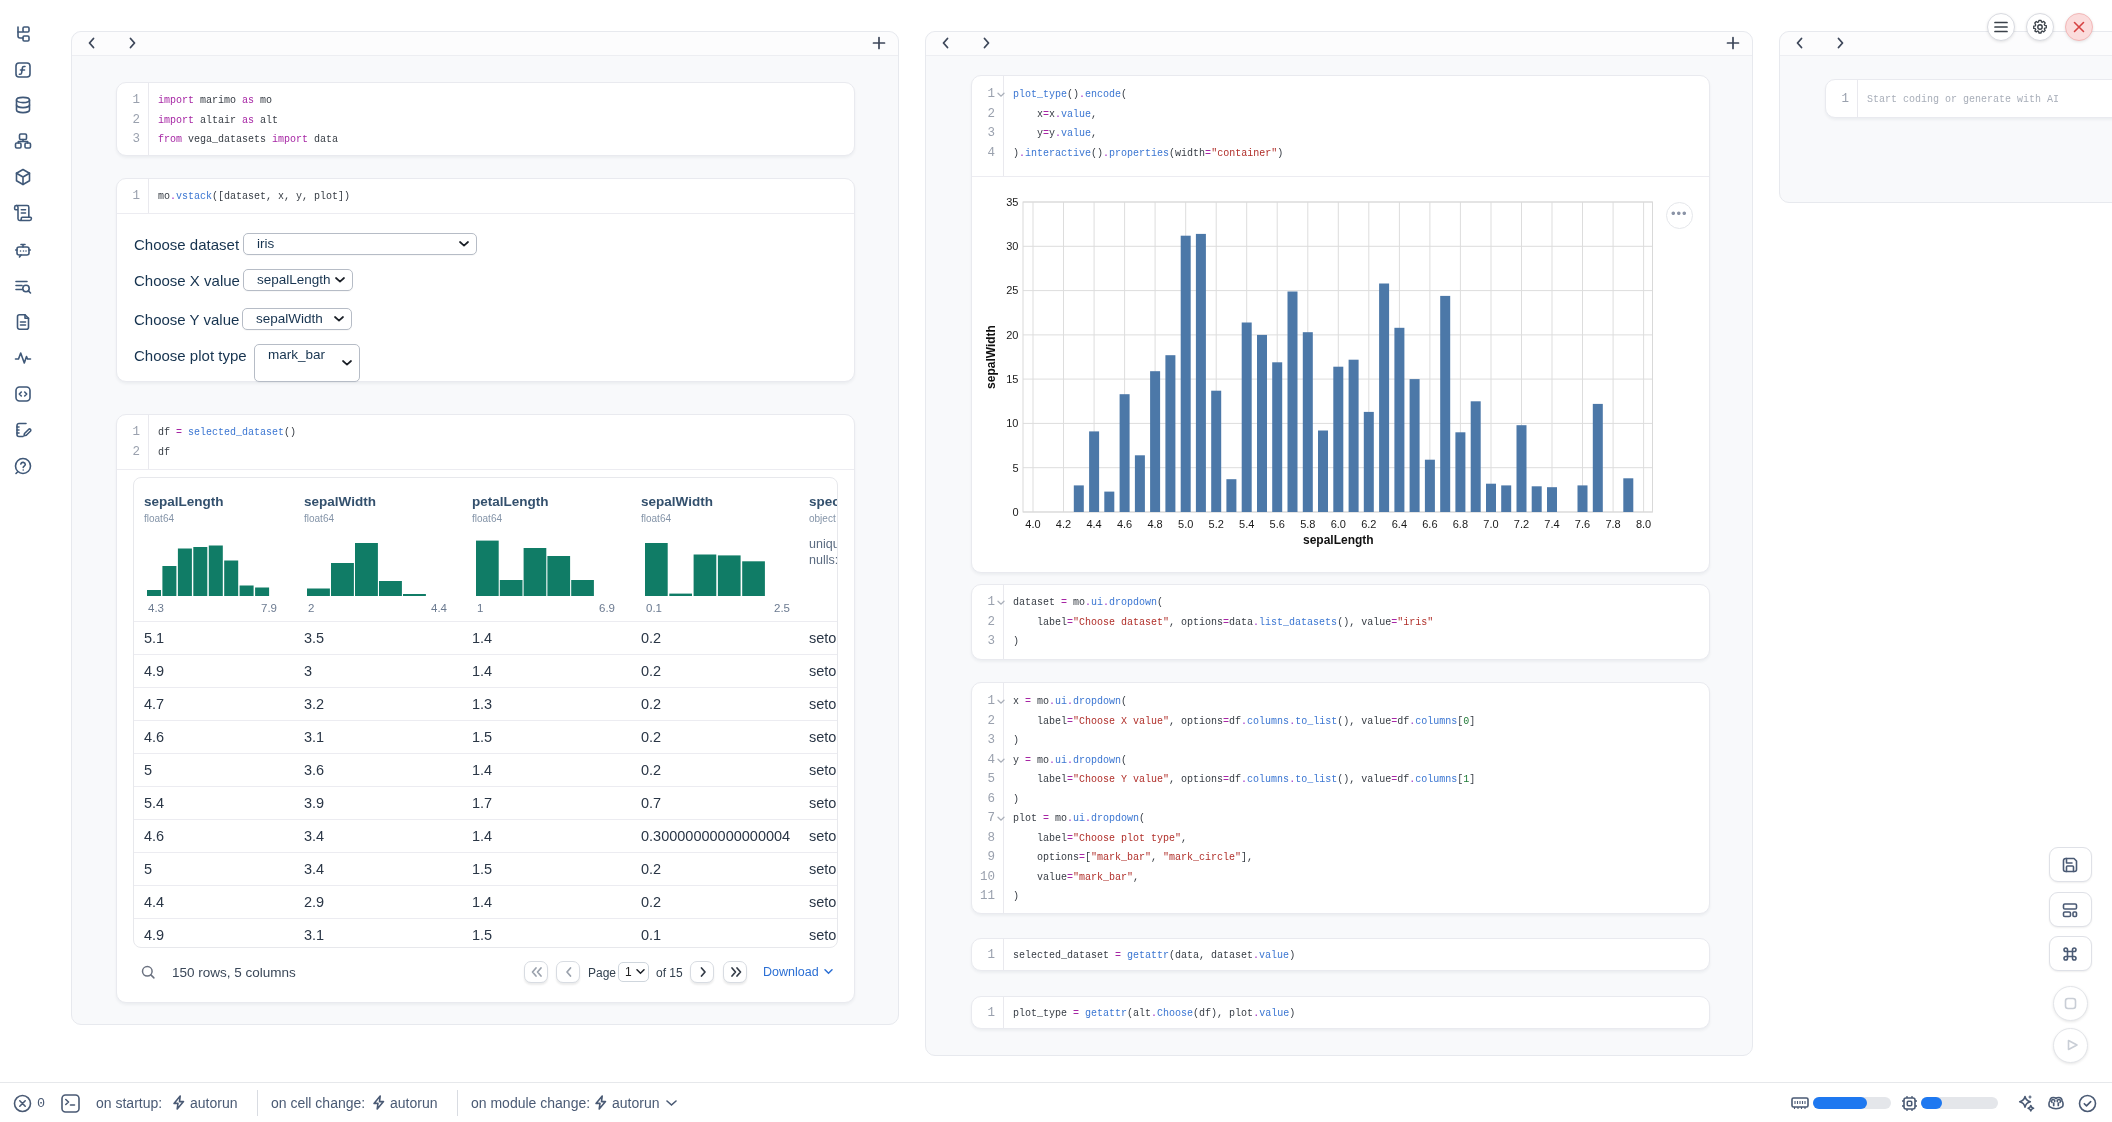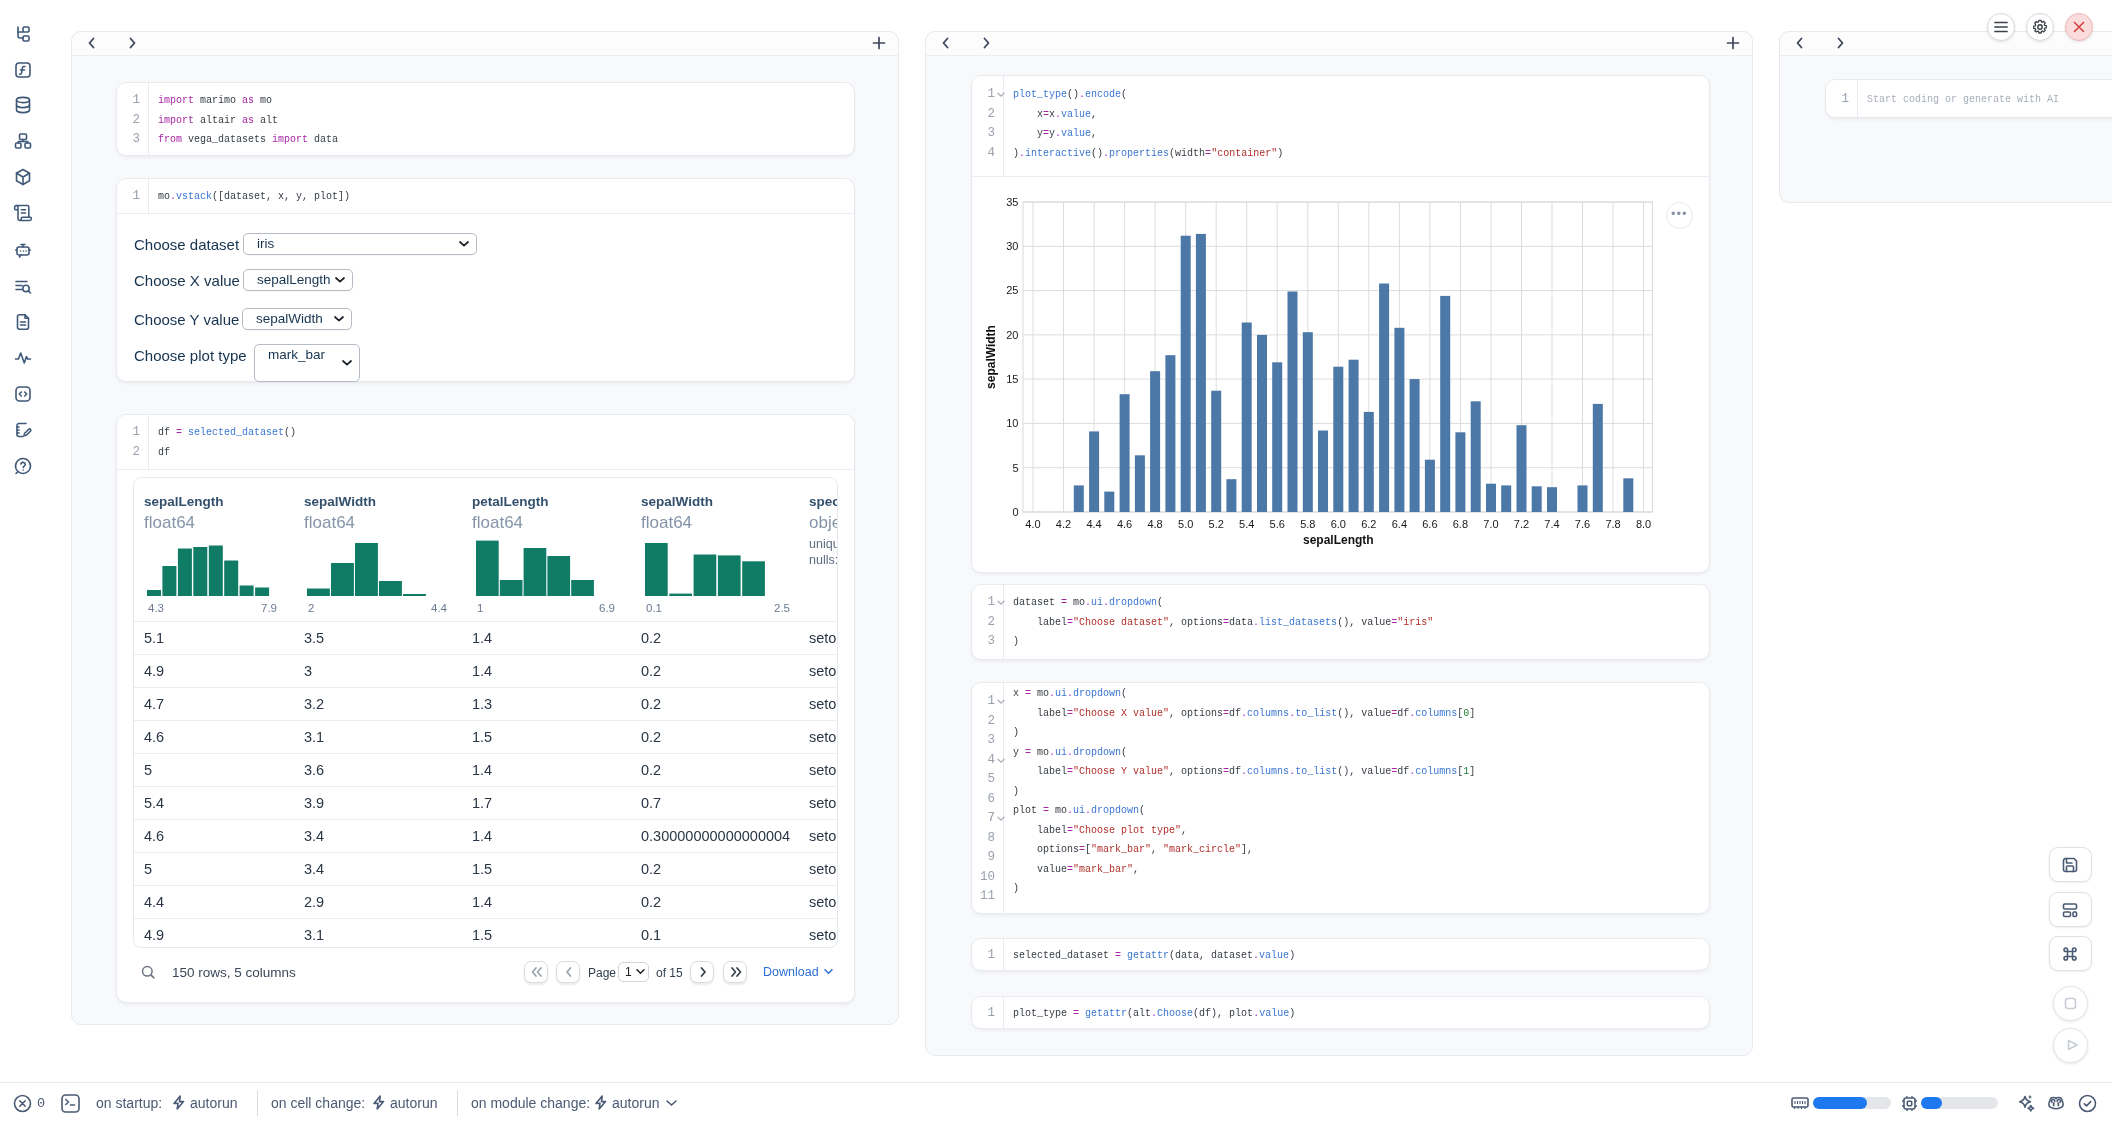--- a/index.html
+++ b/index.html
@@ -15,21 +15,21 @@
 .code{position:absolute;left:41px;top:0;font-family:"Liberation Mono",monospace;
   font-size:10px;line-height:19.5px;color:#363c44;white-space:pre}
 .k{color:#a626a4}.fn{color:#3b76d2}.st{color:#b02f2a}.nu{color:#1e7a35}.d{color:#a32cc9}
 .outdiv{position:absolute;left:0;right:0;border-top:1px solid #ececf1}
 .lbl{font-size:15px;color:#16334f}
 .sel{position:absolute;background:#fff;border:1px solid #b6bcc6;border-radius:5px;
   font-size:13.5px;color:#16334f;line-height:20px;padding-left:13px;
   box-shadow:0 1px 1px rgba(0,0,0,.03)}
 .selchev{position:absolute;right:7px;top:50%;margin-top:-3px}
 .thead{font-weight:bold;font-size:13.5px;color:#33506d}
-.ttype{font-size:17px;color:#8494a8}
+.ttype{font-size:10px;color:#8494a8}
 .tnum{font-size:14.5px;color:#2a3646}
 .rowline{position:absolute;left:0;right:0;height:1px;background:#ececf1}
 .pgbtn{position:absolute;width:24px;height:22px;background:#fff;border:1px solid #d8dce2;
   border-radius:7px;box-shadow:0 2px 2px rgba(0,0,0,.08)}
 .sbtext{font-size:14px;color:#4a5a74}
 .sbdiv{position:absolute;width:1px;height:26px;background:#d9dce2;top:1090px}
 .tbtn{position:absolute;width:43px;height:35px;background:#fff;border:1px solid #dfe1e7;
   border-radius:9px;box-shadow:0 1px 2px rgba(0,0,0,.07)}
 .cirbtn{position:absolute;width:28px;height:28px;border-radius:50%;background:#fff;
   border:1px solid #d9dbe1;box-shadow:0 1px 3px rgba(0,0,0,.10)}
@@ -422,21 +422,21 @@
     <div class="gut" style="height:230px;padding-top:9px">1<br>2<br>3<br>4<br>5<br>6<br>7<br>8<br>9<br>10<br>11</div>
     <svg class="abs" style="left:25px;top:16.0px" width="8" height="6" viewBox="0 0 8 6">
       <path d="M1 1.2l3 3 3-3" stroke="#aab0ba" stroke-width="1.3" fill="none" stroke-linecap="round"></path>
     </svg>
     <svg class="abs" style="left:25px;top:74.5px" width="8" height="6" viewBox="0 0 8 6">
       <path d="M1 1.2l3 3 3-3" stroke="#aab0ba" stroke-width="1.3" fill="none" stroke-linecap="round"></path>
     </svg>
     <svg class="abs" style="left:25px;top:133.0px" width="8" height="6" viewBox="0 0 8 6">
       <path d="M1 1.2l3 3 3-3" stroke="#aab0ba" stroke-width="1.3" fill="none" stroke-linecap="round"></path>
     </svg>
-    <div class="code" style="top:1px">x <span class="k">=</span> mo<span class="d">.</span><span class="fn">ui</span><span class="d">.</span><span class="fn">dropdown</span>(
+    <div class="code" style="top:9px">x <span class="k">=</span> mo<span class="d">.</span><span class="fn">ui</span><span class="d">.</span><span class="fn">dropdown</span>(
     label<span class="k">=</span><span class="st">"Choose X value"</span>, options<span class="k">=</span>df<span class="d">.</span><span class="fn">columns</span><span class="d">.</span><span class="fn">to_list</span>(), value<span class="k">=</span>df<span class="d">.</span><span class="fn">columns</span>[<span class="nu">0</span>]
 )
 y <span class="k">=</span> mo<span class="d">.</span><span class="fn">ui</span><span class="d">.</span><span class="fn">dropdown</span>(
     label<span class="k">=</span><span class="st">"Choose Y value"</span>, options<span class="k">=</span>df<span class="d">.</span><span class="fn">columns</span><span class="d">.</span><span class="fn">to_list</span>(), value<span class="k">=</span>df<span class="d">.</span><span class="fn">columns</span>[<span class="nu">1</span>]
 )
 plot <span class="k">=</span> mo<span class="d">.</span><span class="fn">ui</span><span class="d">.</span><span class="fn">dropdown</span>(
     label<span class="k">=</span><span class="st">"Choose plot type"</span>,
     options<span class="k">=</span>[<span class="st">"mark_bar"</span>, <span class="st">"mark_circle"</span>],
     value<span class="k">=</span><span class="st">"mark_bar"</span>,
 )</div>

